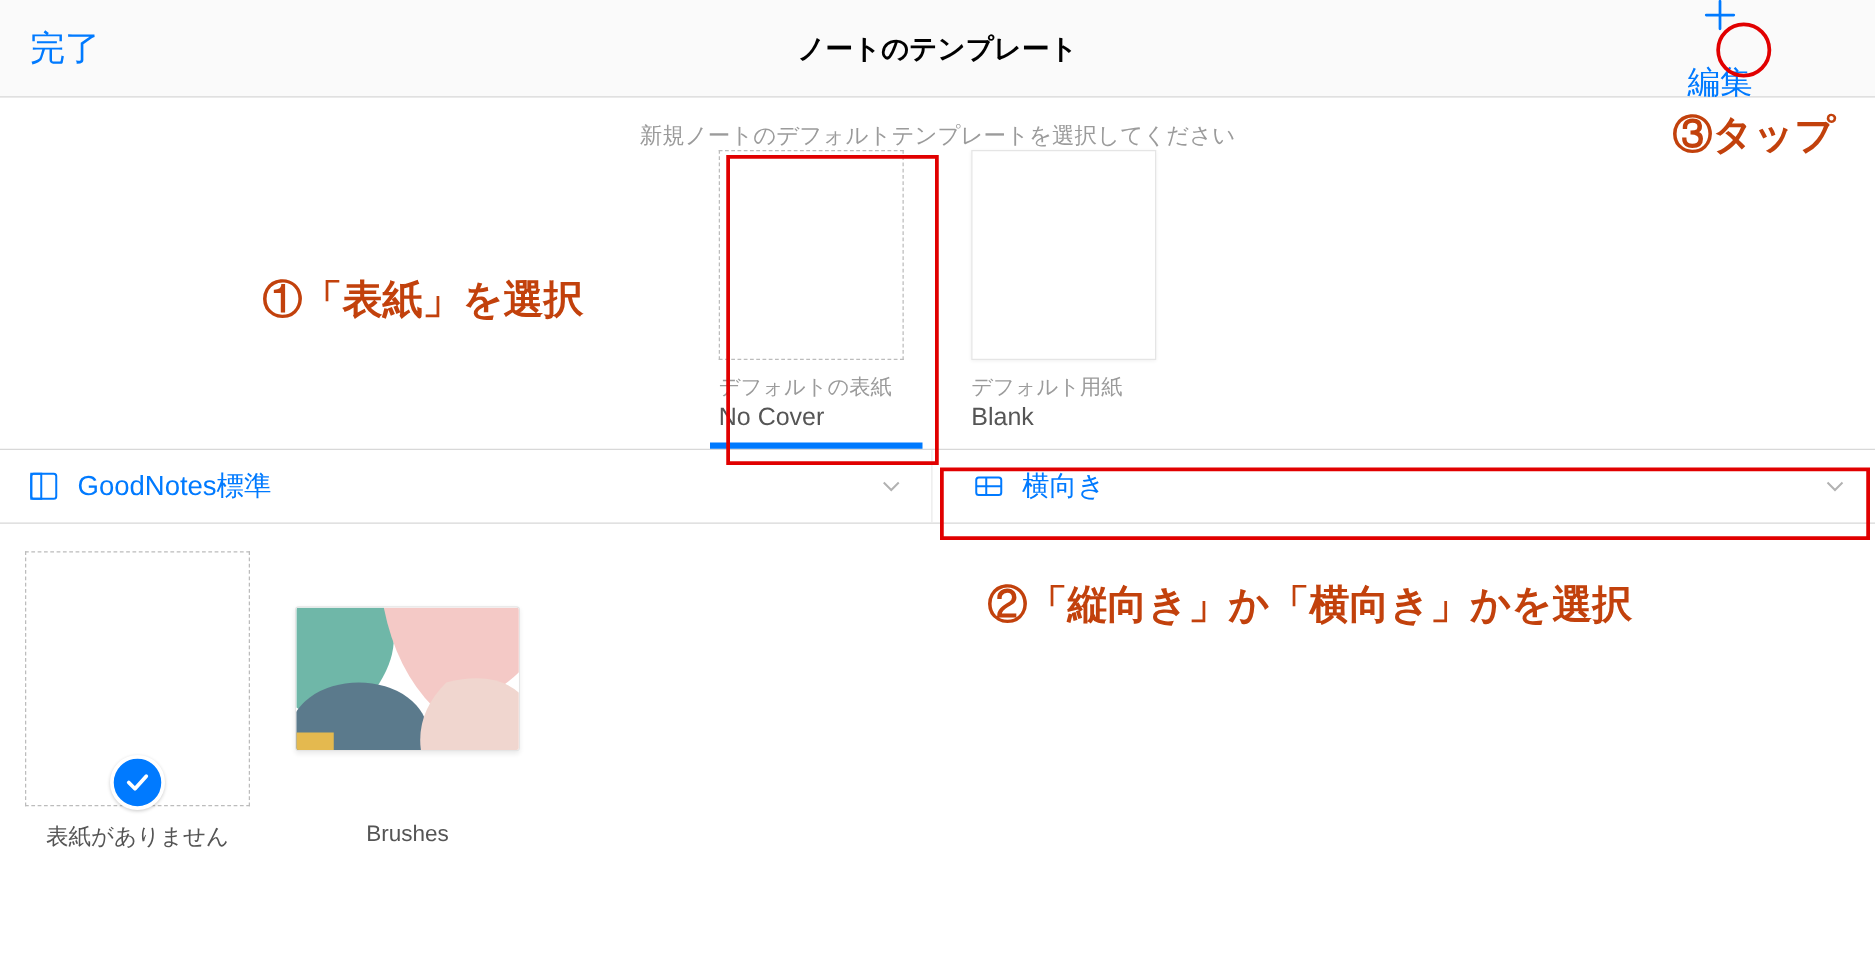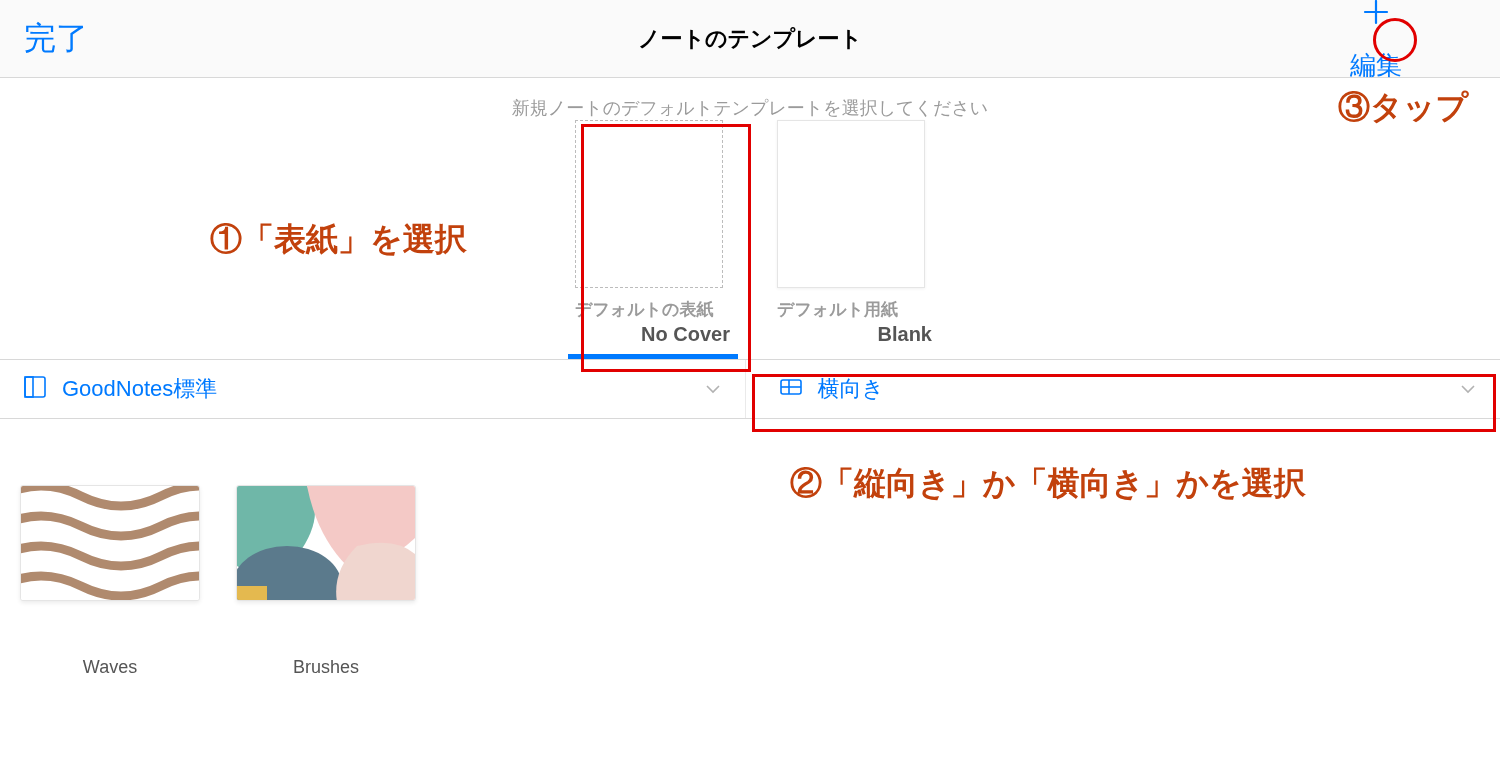--- a/index.html
+++ b/index.html
@@ -18,41 +18,41 @@
     display: flex;
     align-items: center;
     justify-content: space-between;
     padding: 0 24px;
     border-bottom: 1px solid #d8d8d8;
     background: #fafafa;
   }
   .header-left { min-width: 200px; }
   .header-center { flex: 1; text-align: center; }
   .header-right { min-width: 200px; display: flex; justify-content: flex-end; align-items: center; gap: 18px; flex-direction: column; }
-  .done-btn { color: #007aff; font-size: 32px; font-weight: 400; cursor: pointer; }
+  .done-btn { color: #007aff; font-size: 28px; font-weight: 400; cursor: pointer; }
   .title { font-size: 22px; font-weight: 600; color: #000; }
   .add-btn { width: 36px; height: 36px; display: flex; align-items: center; justify-content: center; cursor: pointer; }
   .edit-btn { color: #007aff; font-size: 26px; font-weight: 400; cursor: pointer; }
 
   
   .default-section { padding: 18px 0 0 0; text-align: center; position: relative; }
   .subtitle { color: #9b9b9b; font-size: 18px; }
-  .defaults-row { display: flex; justify-content: center; gap: 40px; font-weight: bold; }
+  .defaults-row { display: flex; justify-content: center; gap: 40px; }
   .default-card { width: 162px; text-align: left; cursor: pointer; }
   .card-dashed { width: 148px; height: 168px; border: 1px dashed #bcbcbc; background: #fff; margin: 0 auto; }
   .card-solid  { width: 148px; height: 168px; border: 1px solid #e5e5e5; background: #fff; margin: 0 auto; box-shadow: 0 1px 3px rgba(0,0,0,0.06); }
   .card-sublabel { color: #9b9b9b; font-size: 17px; margin-top: 10px; padding-left: 7px; }
-  .card-label { color: #555; font-size: 20px; margin-top: 2px; padding-left: 7px; text-align: right; }
+  .card-label { color: #555; font-size: 20px; margin-top: 2px; padding-left: 7px; }
   .active-underline { height: 5px; background: #007aff; width: 170px; margin: 8px auto 0; }
 
   
   .filter-bar { display: flex; border-top: 1px solid #d8d8d8; border-bottom: 1px solid #d8d8d8; background: #fff; }
   .filter-cell { flex: 1; display: flex; align-items: center; justify-content: space-between; padding: 0 22px; height: 58px; cursor: pointer; }
   .filter-cell + .filter-cell { border-left: 1px solid #eaeaea; padding-left: 32px; }
-  .filter-left { display: flex; gap: 14px; }
+  .filter-left { display: flex; align-items: center; gap: 14px; }
   .filter-label { color: #007aff; font-size: 22px; }
   .chevron { color: #b2b2b2; }
 
   
   .category { padding: 22px 20px 0; }
   .category-title { color: #8e8e8e; font-size: 20px; margin-bottom: 22px; }
   .tpl-row { display: flex; gap: 36px; }
   .tpl { text-align: center; cursor: pointer; }
   .tpl-thumb { width: 180px; height: 204px; position: relative; }
   .tpl-thumb.dashed { border: 1px dashed #bcbcbc; }
@@ -139,35 +139,31 @@
     </div>
     <svg class="chevron" width="20" height="20" viewBox="0 0 20 20">
       <path d="M4 7 L10 13 L16 7" fill="none" stroke="#b2b2b2" stroke-width="1.6"></path>
     </svg>
   </div>
 </div>
 
 <div class="category">
   <div class="tpl-row">
 
-
     <div class="tpl">
-      <div class="tpl-thumb">
-        <div class="mini">
-          <svg width="180" height="116" viewBox="0 0 180 116">
-            <rect width="180" height="116" fill="#ffffff"></rect>
-            <path d="M-20 10 Q20 -10 60 10 T140 10 T220 10" fill="none" stroke="#b08a6e" stroke-width="9" stroke-linecap="round"></path>
-            <path d="M-20 40 Q20 20 60 40 T140 40 T220 40" fill="none" stroke="#b08a6e" stroke-width="9" stroke-linecap="round"></path>
-            <path d="M-20 70 Q20 50 60 70 T140 70 T220 70" fill="none" stroke="#b08a6e" stroke-width="9" stroke-linecap="round"></path>
-            <path d="M-20 100 Q20 80 60 100 T140 100 T220 100" fill="none" stroke="#b08a6e" stroke-width="9" stroke-linecap="round"></path>
+      <div class="tpl-thumb dashed">
+        <div class="check">
+          <svg width="22" height="22" viewBox="0 0 22 22">
+            <path d="M4 11 L9 16 L18 6" fill="none" stroke="#fff" stroke-width="3" stroke-linecap="round" stroke-linejoin="round"></path>
           </svg>
         </div>
       </div>
-      <div class="tpl-label">Waves</div>
+      <div class="tpl-label">表紙がありません</div>
     </div>
+
 
     <div class="tpl">
       <div class="tpl-thumb">
         <div class="mini">
           <svg width="180" height="116" viewBox="0 0 180 116">
             <rect width="180" height="116" fill="#ffffff"></rect>
             <path d="M0 0 L70 0 Q90 30 60 70 Q30 100 0 80 Z" fill="#6fb7a8"></path>
             <ellipse cx="50" cy="100" rx="55" ry="40" fill="#5b7a8c"></ellipse>
             <path d="M70 0 L180 0 L180 50 Q150 80 110 80 Q80 50 70 0 Z" fill="#f4c9c6"></path>
             <path d="M120 60 Q160 50 180 70 L180 116 L100 116 Q95 85 120 60 Z" fill="#f0d6cf"></path>

